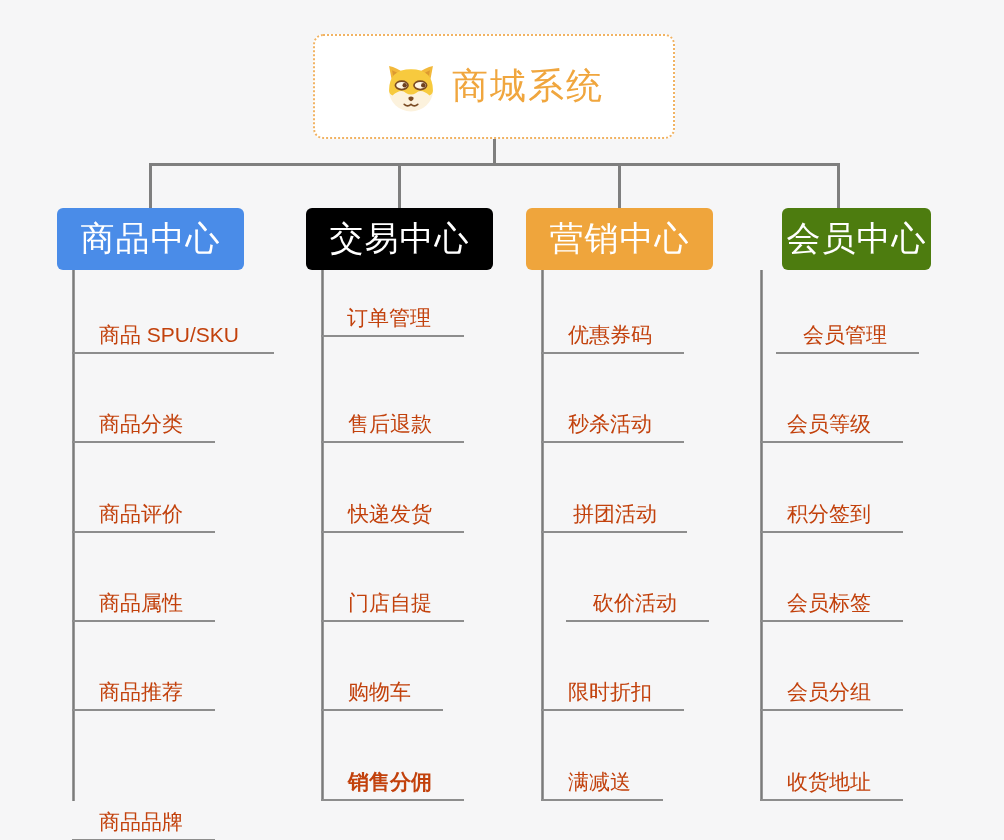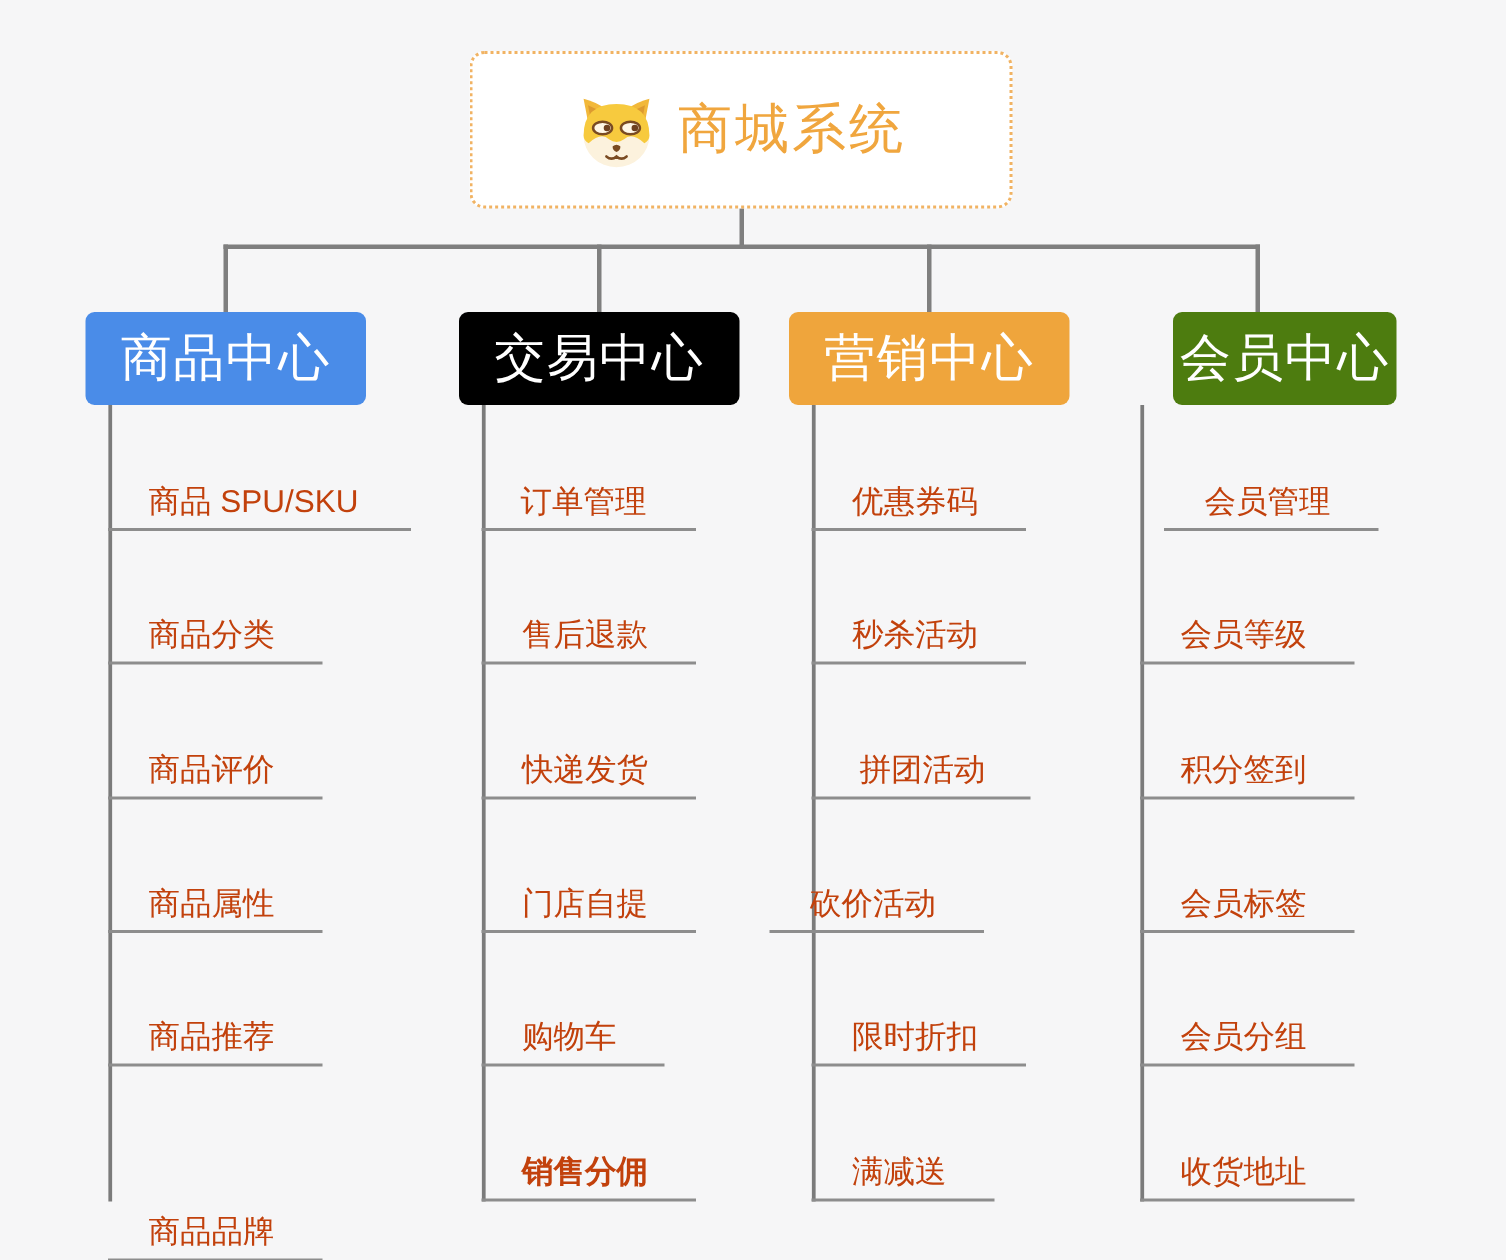--- a/index.html
+++ b/index.html
@@ -103,33 +103,33 @@
       </div>
       <div class="child-node" style="left: 72px; top: 321px; min-width: 202px;">商品 SPU/SKU</div>
       <div class="child-node" style="left: 72px; top: 410px; min-width: 143px;">商品分类</div>
       <div class="child-node" style="left: 72px; top: 500px; min-width: 143px;">商品评价</div>
       <div class="child-node" style="left: 72px; top: 589px; min-width: 143px;">商品属性</div>
       <div class="child-node" style="left: 72px; top: 678px; min-width: 143px;">商品推荐</div>
       <div class="child-node" style="left: 72px; top: 808px; min-width: 143px;">商品品牌</div>
       <div class="branch-node" style="left: 306px; width: 187px; background: #000000;">
         <span>交易中心</span>
       </div>
-      <div class="child-node" style="left: 321px; top: 321px; min-width: 143px; padding-left: 26px;">订单管理</div>
+      <div class="child-node" style="left: 321px; top: 304px; min-width: 143px; padding-left: 26px;">订单管理</div>
       <div class="child-node" style="left: 321px; top: 410px; min-width: 143px;">售后退款</div>
       <div class="child-node" style="left: 321px; top: 500px; min-width: 143px;">快递发货</div>
       <div class="child-node" style="left: 321px; top: 589px; min-width: 143px;">门店自提</div>
       <div class="child-node" style="left: 321px; top: 678px; min-width: 122px;">购物车</div>
       <div class="child-node" style="left: 321px; top: 768px; min-width: 143px; font-weight: bold;">销售分佣</div>
       <div class="branch-node" style="left: 526px; width: 187px; background: rgb(239, 165, 60);">
         <span>营销中心</span>
       </div>
       <div class="child-node" style="left: 541px; top: 321px; min-width: 143px;">优惠券码</div>
       <div class="child-node" style="left: 541px; top: 410px; min-width: 143px;">秒杀活动</div>
       <div class="child-node" style="left: 541px; top: 500px; min-width: 143px; padding-left: 32px;">拼团活动</div>
-      <div class="child-node" style="left: 513px; top: 589px; min-width: 143px;">砍价活动</div>
+      <div class="child-node" style="left: 566px; top: 589px; min-width: 143px;">砍价活动</div>
       <div class="child-node" style="left: 541px; top: 678px; min-width: 143px;">限时折扣</div>
       <div class="child-node" style="left: 541px; top: 768px; min-width: 122px;">满减送</div>
       <div class="branch-node" style="left: 745px; width: 149px; background: #4d7c0f; margin-left: 37px;">
         <span>会员中心</span>
       </div>
       <div class="child-node" style="left: 760px; top: 321px; min-width: 143px; margin-left: 16px;">会员管理</div>
       <div class="child-node" style="left: 760px; top: 410px; min-width: 143px;">会员等级</div>
       <div class="child-node" style="left: 760px; top: 500px; min-width: 143px;">积分签到</div>
       <div class="child-node" style="left: 760px; top: 589px; min-width: 143px;">会员标签</div>
       <div class="child-node" style="left: 760px; top: 678px; min-width: 143px;">会员分组</div>

